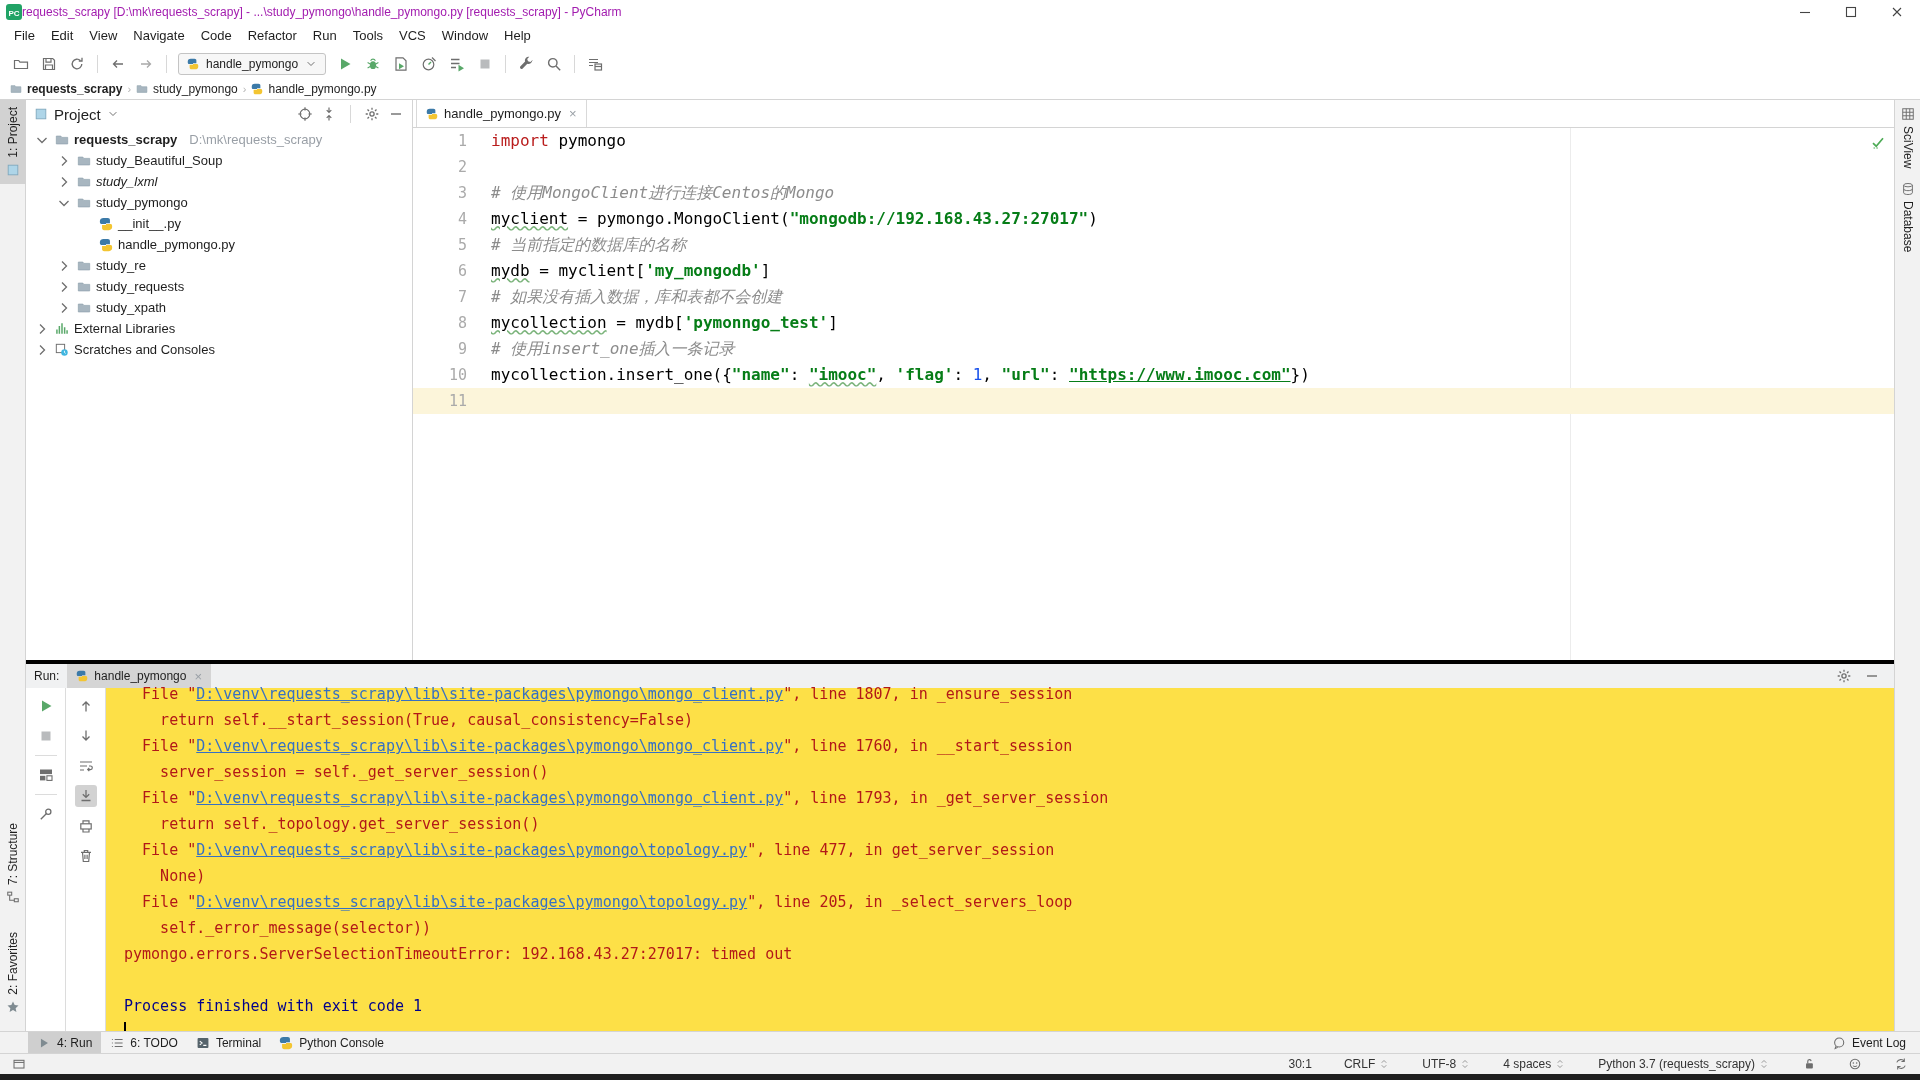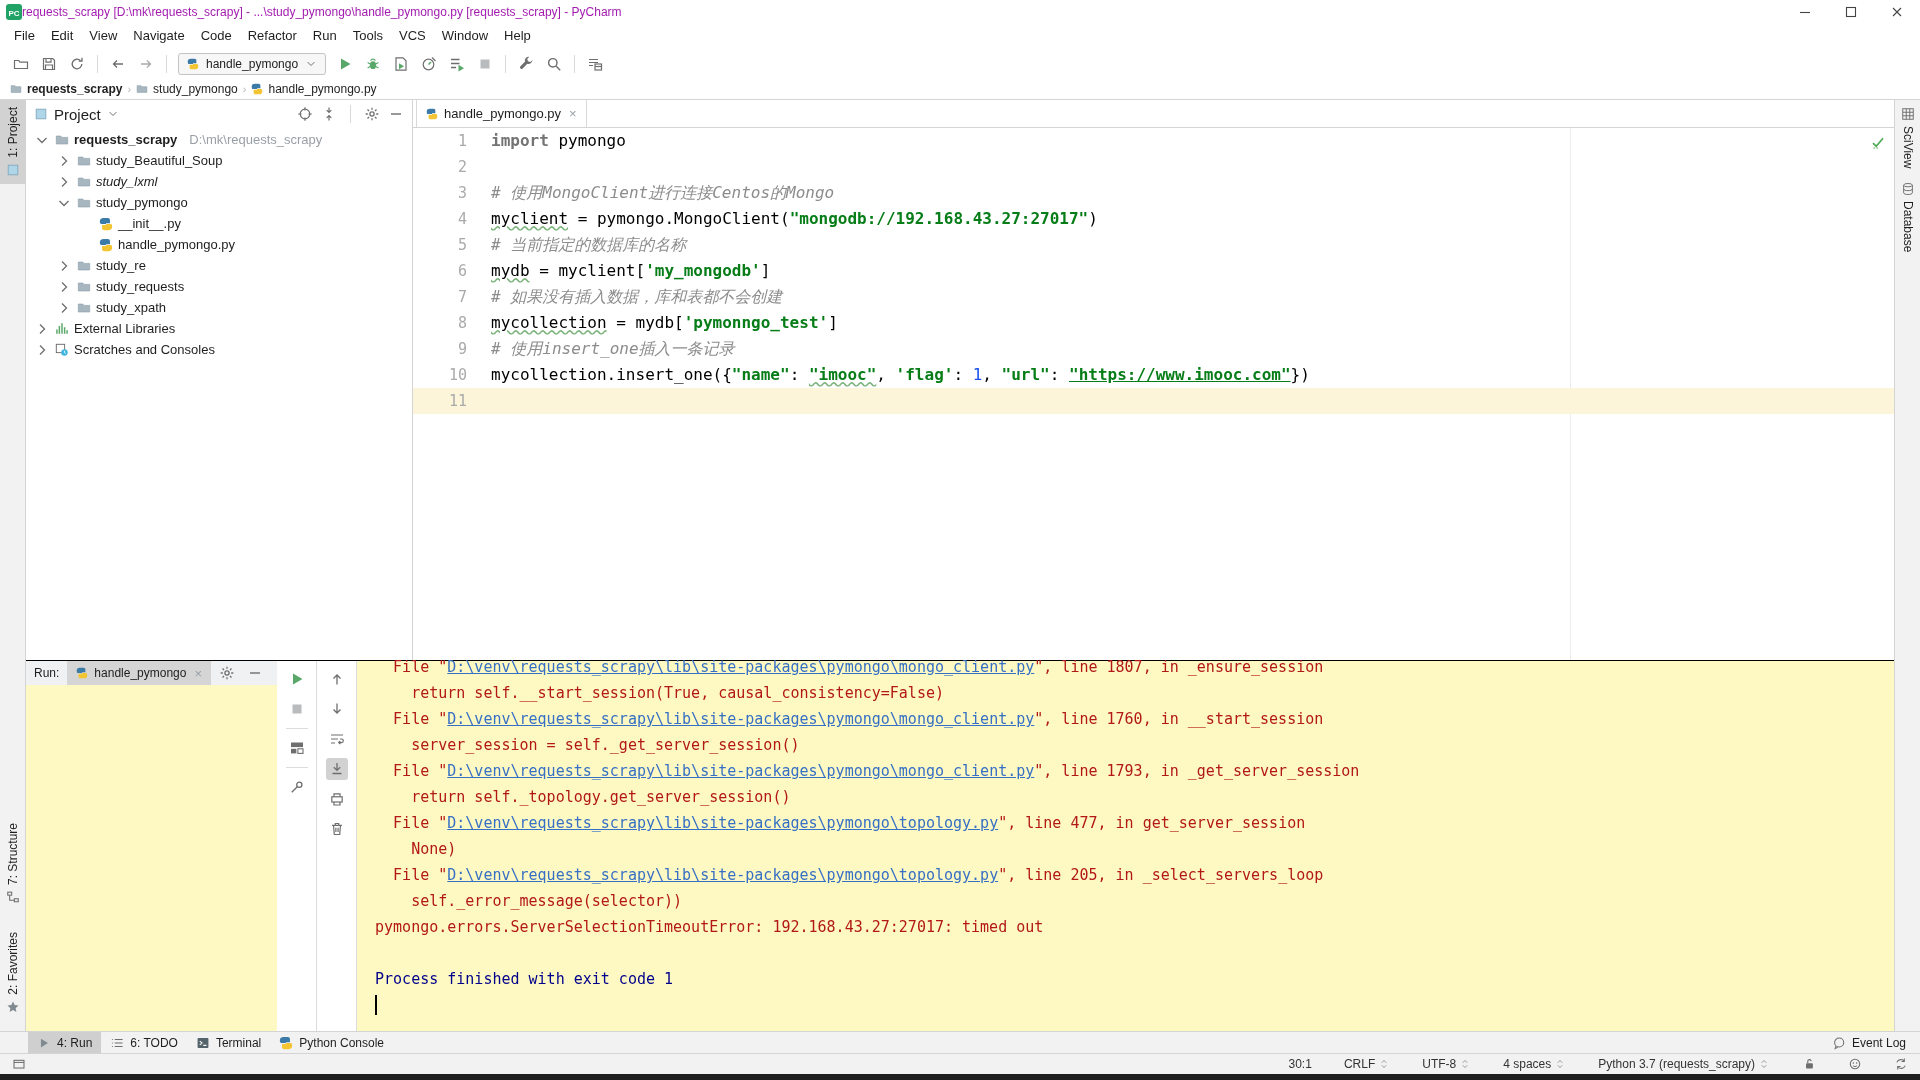--- a/index.html
+++ b/index.html
@@ -63,32 +63,32 @@
   .editor { flex:1; min-width:0; display:flex; flex-direction:column; position:relative; background:#fff; }
   .tabbar { height:28px; border-bottom:1px solid #d4d4d4; display:flex; align-items:stretch; padding-left:3px; background:#fff; }
   .ed-tab { display:flex; align-items:center; gap:6px; padding:0 9px; border-right:1px solid #d9d9d9; border-left:1px solid #d9d9d9; background:#fff; font-size:13px; }
   .tab-close { color:#9aa0a6; font-size:13px; margin-left:2px; }
   .editor-body { flex:1; position:relative; overflow:hidden; }
   .margin-guide { position:absolute; top:0; bottom:0; left:1157px; width:1px; background:#ececec; }
   .code-line { display:flex; height:26px; line-height:26px; font-family:"DejaVu Sans Mono", monospace; font-size:16px; position:relative; }
   .gutter { width:78px; flex:none; text-align:right; padding-right:24px; color:#aaaaaa; font-size:15px; }
   .code { white-space:pre; }
   .caret-row { background:#fcf5da; }
-  .tk-kw { color:#737373; font-weight:bold; }
+  .tk-kw { color:#b91c1c; font-weight:normal; }
   .tk-pl { color:#000; }
   .tk-co { color:#8c8c8c; font-style:italic; }
   .tk-st { color:#067d17; font-weight:bold; }
   .tk-sl { color:#067d17; font-weight:bold; text-decoration:underline; }
   .tk-nu { color:#1750eb; }
   .tk-wv { color:#000; text-decoration-line:underline; text-decoration-style:wavy; text-decoration-color:#7cb47c; }
   .tk-sw { color:#067d17; font-weight:bold; text-decoration-line:underline; text-decoration-style:wavy; text-decoration-color:#7cb47c; }
   .editor-check { position:absolute; top:6px; right:8px; }
 
   
-  .runpanel { flex:1; min-height:0; border-top:1px solid #000000; display:flex; flex-direction:row; background:#fef9c3; }
+  .runpanel { flex:1; min-height:0; border-top:4px solid #000000; display:flex; flex-direction:column; background:#fde047; }
   .run-header { height:24px; background:#f0f1f2; display:flex; align-items:center; gap:8px; padding-left:8px; font-size:12px; flex:none; }
   .run-title { color:#1e1e1e; }
   .run-tab { height:24px; display:flex; align-items:center; gap:6px; padding:0 9px; background:#d5d5d5; font-size:12px; }
   .run-header-right { margin-left:auto; display:flex; align-items:center; gap:12px; padding-right:14px; }
   .run-body { flex:1; min-height:0; display:flex; }
   .run-col { width:40px; flex:none; border-right:1px solid #dcdcdc; display:flex; flex-direction:column; align-items:center; padding-top:7px; gap:8px; background:#fff; }
   .run-sep { width:22px; height:1px; background:#dcdcdc; }
   .run-act { width:22px; height:22px; display:flex; align-items:center; justify-content:center; border-radius:3px; }
   .run-act.sel { background:#d2d2d2; }
   .console { flex:1; min-width:0; overflow:hidden; padding-left:18px; margin-top:-7px; }

